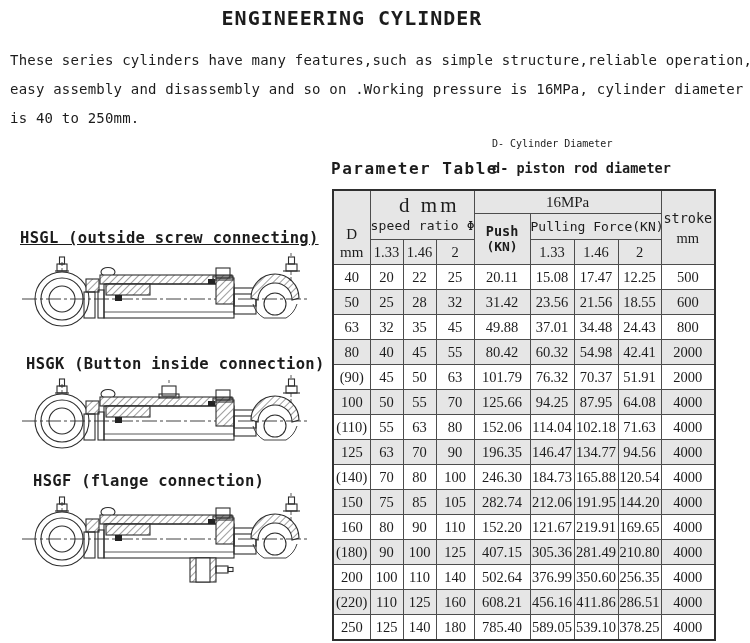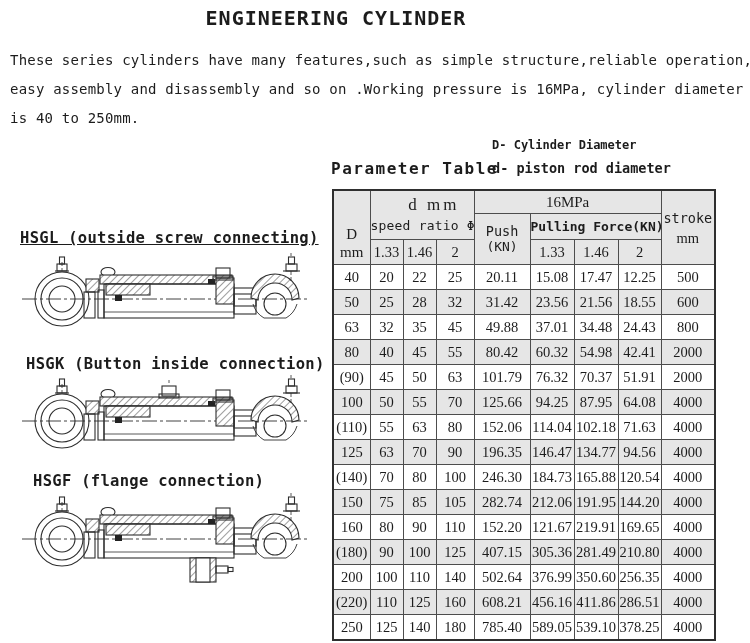--- a/index.html
+++ b/index.html
@@ -4,34 +4,34 @@
 <style>
   html,body{margin:0;padding:0;}
   body{
     width:750px;height:643px;position:relative;overflow:hidden;
     background:#ffffff;color:#1c1c1c;
     font-family:"DejaVu Sans Mono", monospace;
   }
   .abs{position:absolute;}
 
   #page-title{
-    top:6px;left:0;width:672px;text-align:center;
+    top:6px;left:16px;width:672px;text-align:center;
     font-size:20px;font-weight:bold;letter-spacing:1px;
   }
   #intro{top:46px;left:10px;font-size:14px;line-height:29px;white-space:nowrap;letter-spacing:0.2px;}
 
   .fig-label{font-size:15.5px;font-weight:bold;letter-spacing:0.3px;white-space:nowrap;}
   #lbl-hsgl{top:229px;left:20px;text-decoration:underline;}
   #lbl-hsgk{top:355px;left:26px;}
   #lbl-hsgf{top:472px;left:33px;text-align:center;}
   #fig-hsgl{top:252px;left:20px;}
   #fig-hsgk{top:374px;left:20px;}
   #fig-hsgf{top:492px;left:20px;}
 
-  #legend-D{top:138px;left:492px;font-size:12px;font-weight:bold;white-space:nowrap;}
+  #legend-D{top:138px;left:492px;font-size:10px;font-weight:normal;white-space:nowrap;}
   #legend-d{top:160px;left:492px;font-size:13.5px;font-weight:bold;white-space:nowrap;}
   #table-title{top:159px;left:331px;font-size:16px;font-weight:bold;letter-spacing:1.5px;white-space:nowrap;}
 
   #ptable{
     top:189px;left:332px;width:382px;
     border-collapse:collapse;table-layout:fixed;
     border:2px solid #2f2f2f;
   }
   #ptable td{
     border:1px solid #4d4d4d;text-align:center;padding:0;overflow:hidden;white-space:nowrap;
@@ -41,25 +41,25 @@
   #ptable tbody td{
     height:24px;line-height:24px;
     font-family:"Liberation Serif", serif;font-size:14.5px;
   }
   .h1 td{height:22px;}
   .h2 td{height:25px;}
   .h3 td{height:24px;font-family:"Liberation Serif", serif;font-size:14.5px;}
   .serifcell{font-family:"Liberation Serif", serif;font-size:15px;}
   .d-col{vertical-align:bottom;padding-bottom:3px !important;font-family:"Liberation Serif", serif;font-size:15px;line-height:18px;}
   .dmm-cell{vertical-align:middle;}
-  .dmm-line{text-align:right;padding-right:14px;font-family:"Liberation Serif", serif;font-size:17px;letter-spacing:3px;line-height:22px;}
+  .dmm-line{text-align:right;padding-right:14px;font-family:"Liberation Serif", serif;font-size:21px;letter-spacing:3px;line-height:22px;}
   .sr-line{font-size:13px;letter-spacing:0.2px;line-height:20px;}
-  .push-cell{font-size:13.5px;line-height:16.5px;}
+  .push-cell{font-size:13.5px;line-height:16.5px;font-weight:bold;}
   .push-cell .unit{font-size:13px;}
-  .pulling-cell{font-size:13px;font-weight:bold;}
+  .pulling-cell{font-size:13px;}
   .stroke-col{font-size:13.5px;line-height:20px;vertical-align:middle;}
   .stroke-col .unit{font-family:"Liberation Serif", serif;font-size:14.5px;}
   svg{display:block;}
 </style>
 </head>
 <body>
 
 <svg width="0" height="0" style="position:absolute" aria-hidden="true">
   <defs>
     <pattern id="hatch" width="5" height="5" patternUnits="userSpaceOnUse" patternTransform="rotate(45)">

